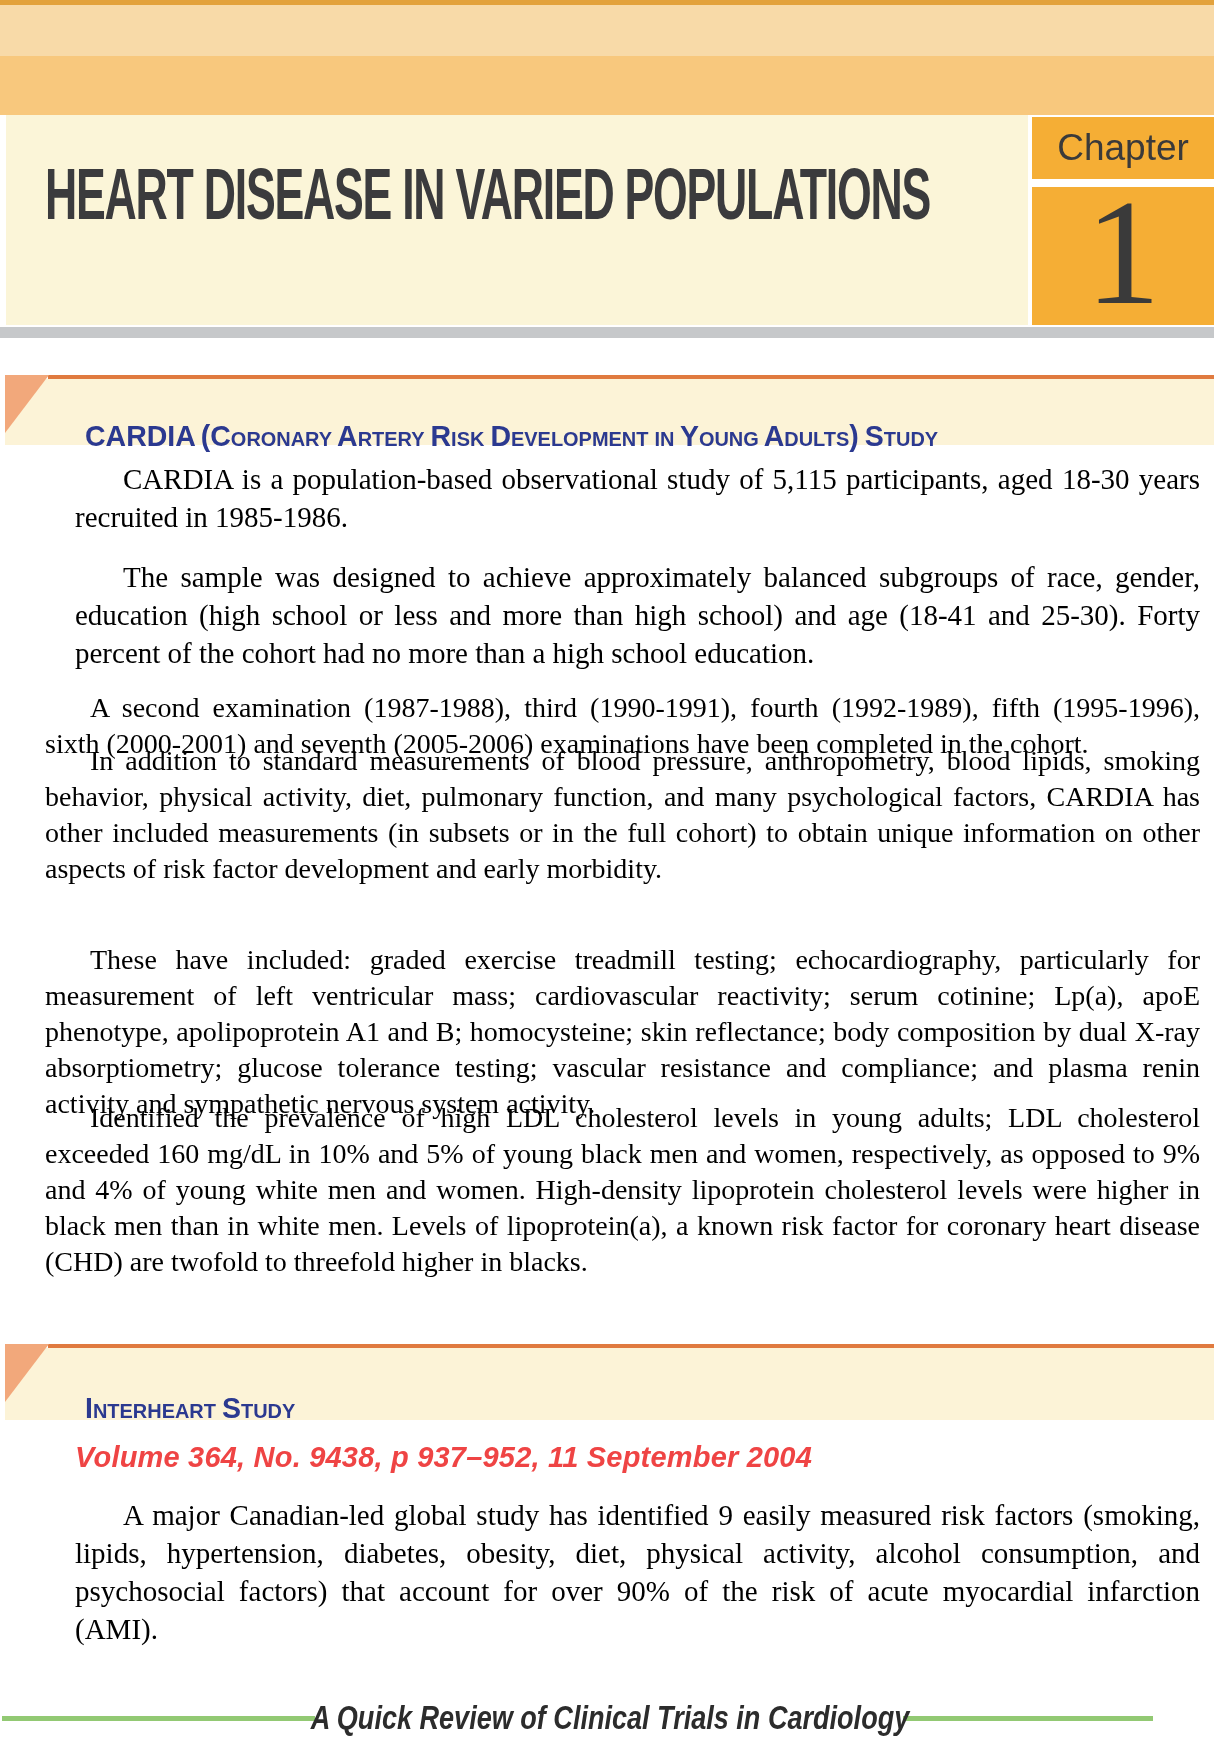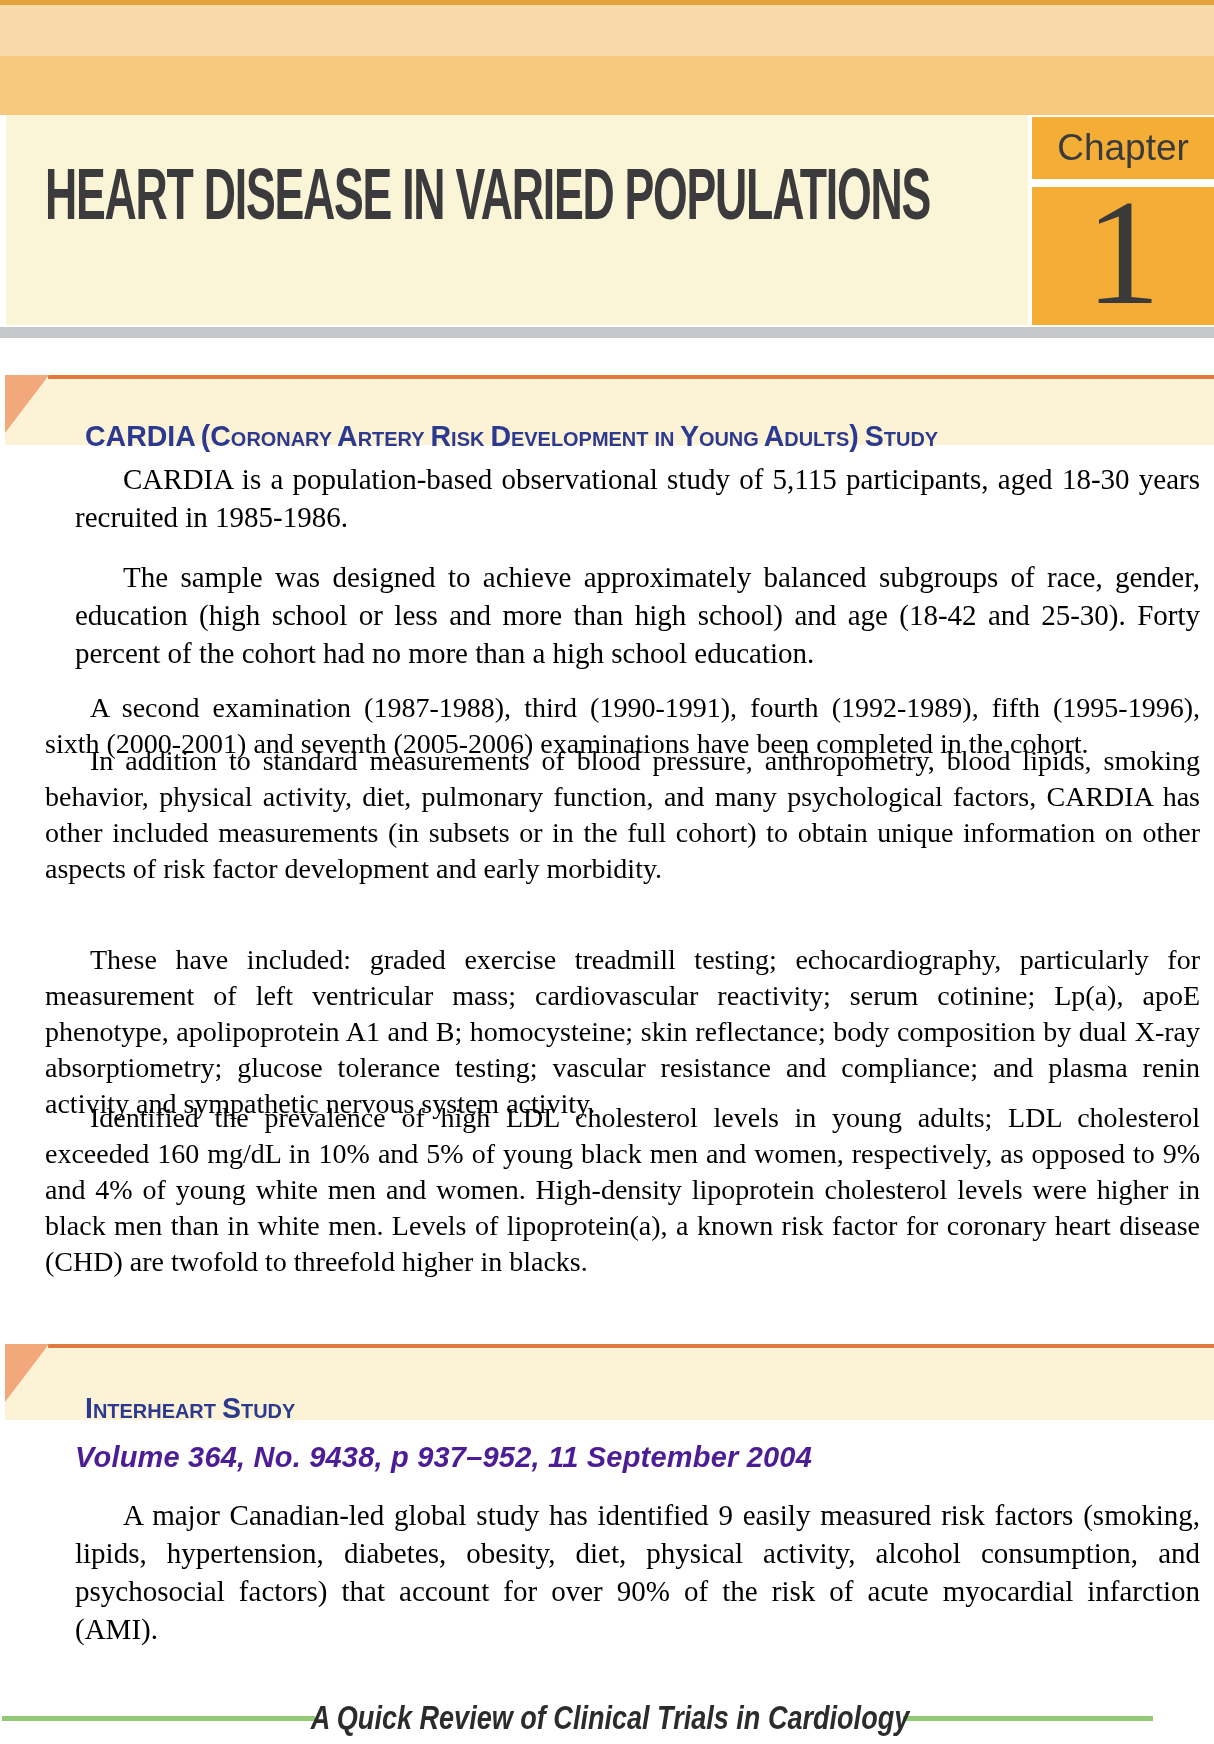--- a/index.html
+++ b/index.html
@@ -65,21 +65,21 @@
   #p1{top:460px;}
   #p2{top:558px;}
   #p3{top:690px;}
   #p4{top:743px;}
   #p5{top:942px;}
   #p6{top:1092px;margin-top:8px;}
   #p7{top:1488px;margin-top:8px;}
 
   #citation{
     left:75px;top:1441px;font-style:italic;font-weight:600;
-    font-size:29px;color:#4c1d95;white-space:nowrap;letter-spacing:0.2px;
+    font-size:29px;color:#ef4444;white-space:nowrap;letter-spacing:0.2px;
   }
 
   
   .footer-rule{position:absolute;height:5px;background:#92C973;top:1716px;}
   #footer-rule-left{left:2px;width:313px;}
   #footer-rule-right{left:903px;width:250px;}
   #footer-text{
     left:610px;top:1699px;white-space:nowrap;
     font-style:italic;font-weight:bold;font-size:33px;color:#2C2C2C;
     transform:translateX(-50%) scaleX(0.82);
@@ -101,21 +101,21 @@
   <span id="chapter-number">1</span>
 </div>
 <div class="abs" id="gray-bar"></div>
 
 <div class="abs" id="band1"></div>
 <div class="abs band-line" id="band1-line"></div>
 <div class="abs" id="band1-tri"></div>
 <h2 class="abs section-heading" id="heading-cardia">CARDIA (Coronary Artery Risk Development in Young Adults) Study</h2>
 
 <p class="body-text text-a" id="p1">CARDIA is a population-based observational study of 5,115 participants, aged 18-30 years recruited in 1985-1986.</p>
-<p class="body-text text-a" id="p2">The sample was designed to achieve approximately balanced subgroups of race, gender, education (high school or less and more than high school) and age (18-42 and 25-30). Forty percent of the cohort had no more than a high school education.</p>
+<p class="body-text text-a" id="p2">The sample was designed to achieve approximately balanced subgroups of race, gender, education (high school or less and more than high school) and age (18-41 and 25-30). Forty percent of the cohort had no more than a high school education.</p>
 <p class="body-text text-b" id="p3">A second examination (1987-1988), third (1990-1991), fourth (1992-1989), fifth (1995-1996), sixth (2000-2001) and seventh (2005-2006) examinations have been completed in the cohort.</p>
 <p class="body-text text-b" id="p4">In addition to standard measurements of blood pressure, anthropometry, blood lipids, smoking behavior, physical activity, diet, pulmonary function, and many psychological factors, CARDIA has other included measurements (in subsets or in the full cohort) to obtain unique information on other aspects of risk factor development and early morbidity.</p>
 <p class="body-text text-b" id="p5">These have included: graded exercise treadmill testing; echocardiography, particularly for measurement of left ventricular mass; cardiovascular reactivity; serum cotinine; Lp(a), apoE phenotype, apolipoprotein A1 and B; homocysteine; skin reflectance; body composition by dual X-ray absorptiometry; glucose tolerance testing; vascular resistance and compliance; and plasma renin activity and sympathetic nervous system activity.</p>
 <p class="body-text text-b" id="p6">Identified the prevalence of high LDL cholesterol levels in young adults; LDL cholesterol exceeded 160 mg/dL in 10% and 5% of young black men and women, respectively, as opposed to 9% and 4% of young white men and women. High-density lipoprotein cholesterol levels were higher in black men than in white men. Levels of lipoprotein(a), a known risk factor for coronary heart disease (CHD) are twofold to threefold higher in blacks.</p>
 
 <div class="abs" id="band2"></div>
 <div class="abs band-line" id="band2-line"></div>
 <div class="abs" id="band2-tri"></div>
 <h2 class="abs section-heading" id="heading-interheart">Interheart Study</h2>
 

